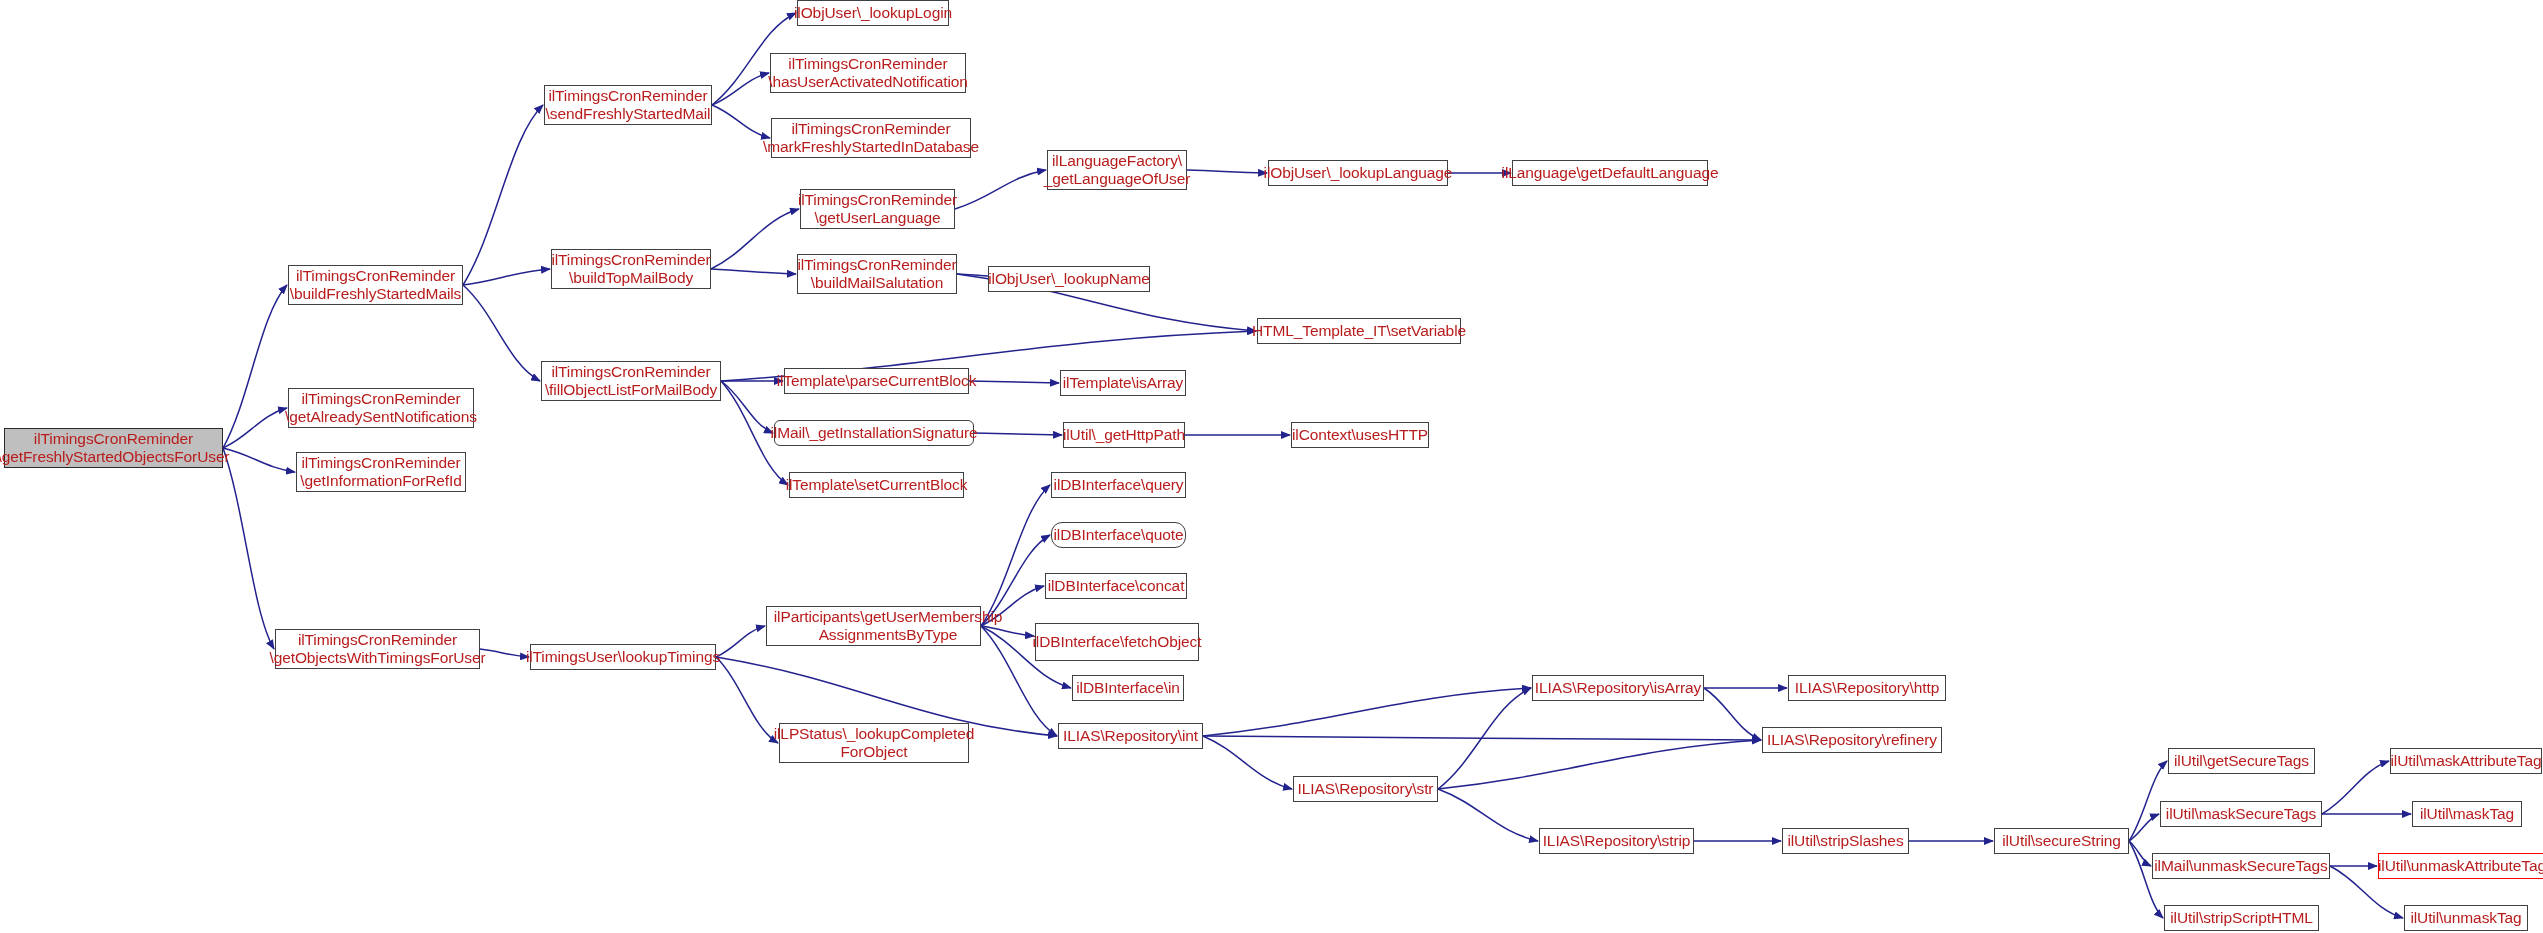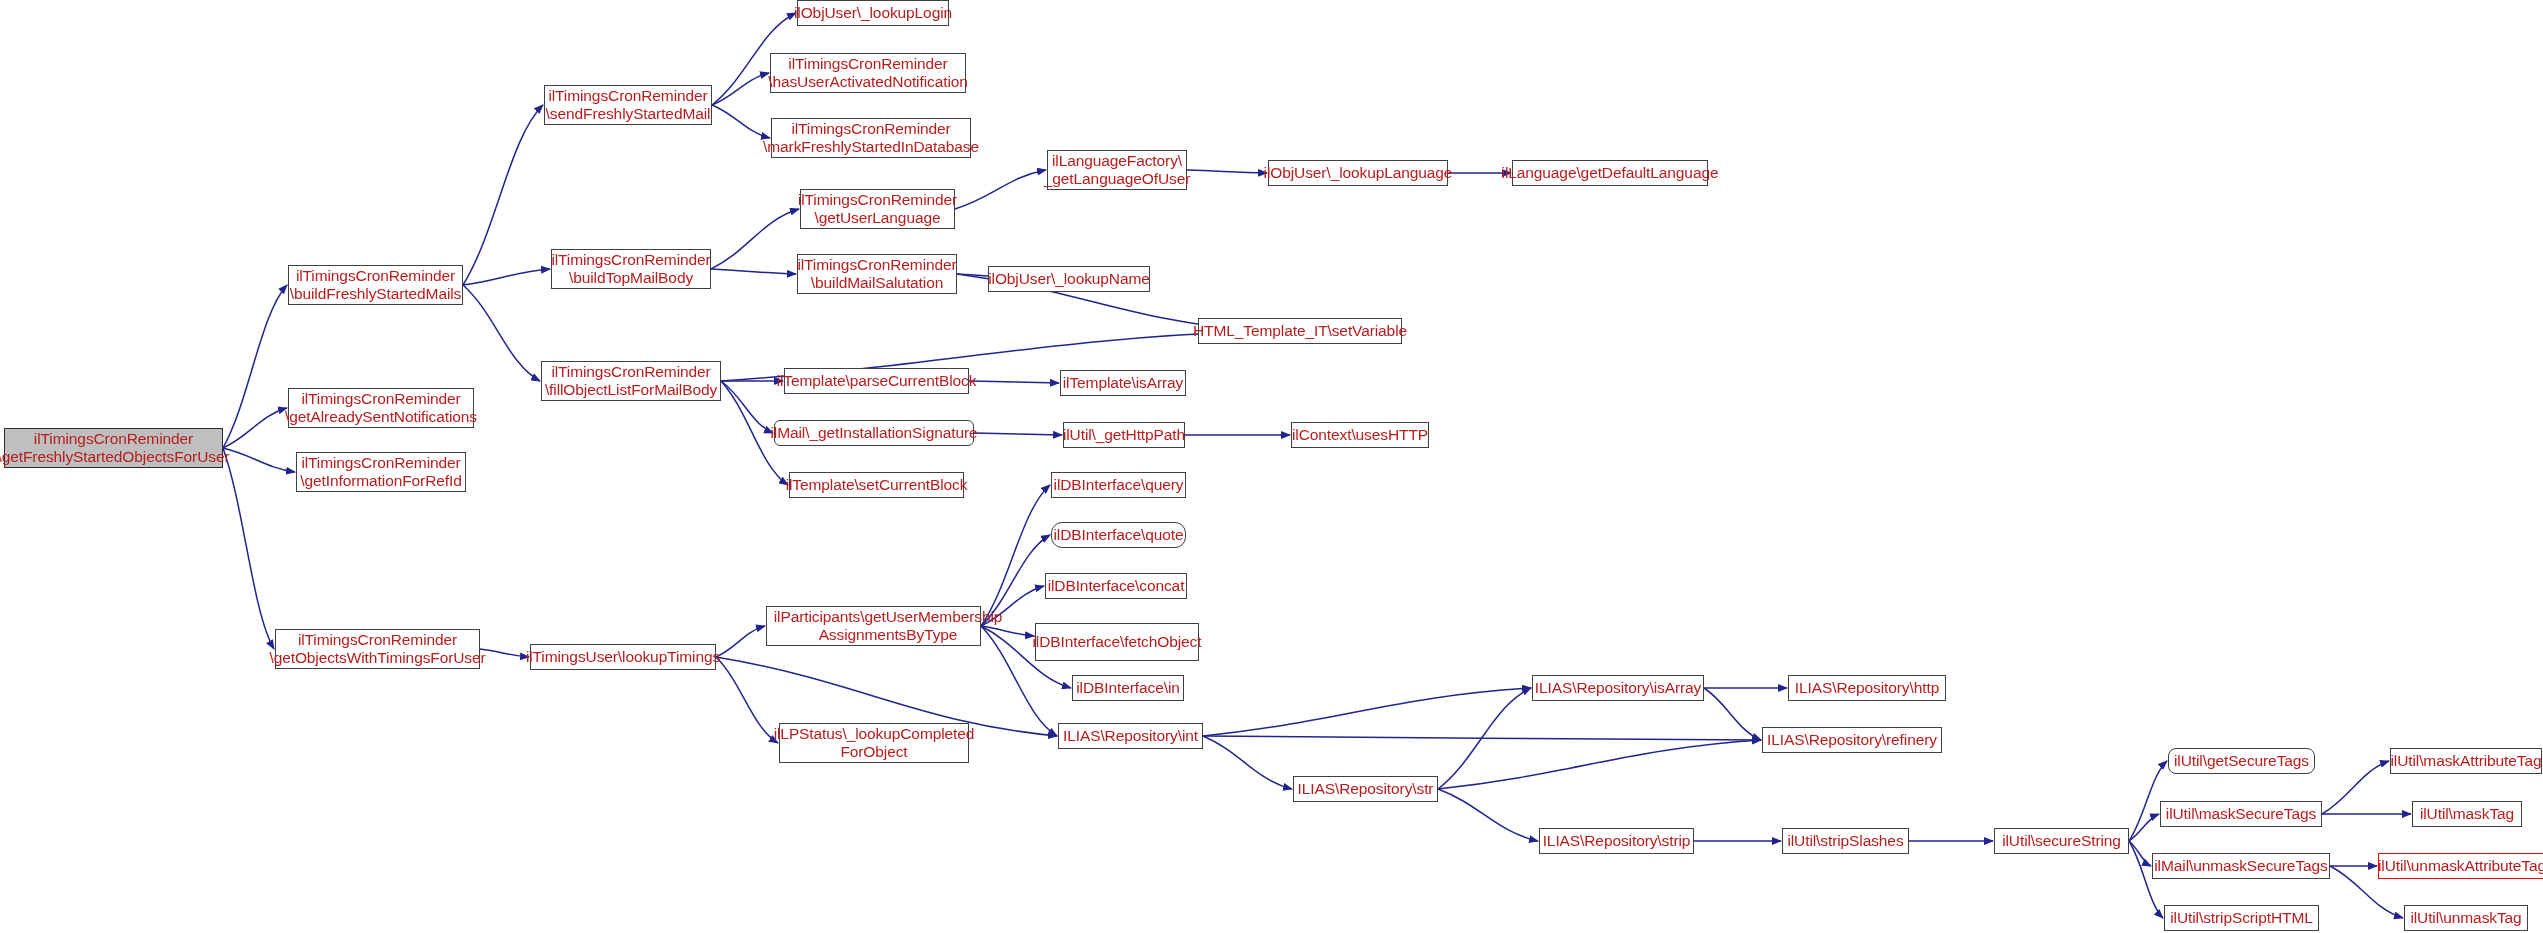--- a/index.html
+++ b/index.html
@@ -106,21 +106,21 @@
       <div class="node" style="left: 797px; top: 254px; width: 160px; height: 40px;">ilTimingsCronReminder
 \buildMailSalutation</div>
       <div class="node" style="left: 784px; top: 368px; width: 185px; height: 26px;">ilTemplate\parseCurrentBlock</div>
       <div class="node" style="left: 774px; top: 420px; width: 200px; height: 26px; border-radius: 6px;">ilMail\_getInstallationSignature</div>
       <div class="node" style="left: 789px; top: 472px; width: 175px; height: 26px;">ilTemplate\setCurrentBlock</div>
       <div class="node" style="left: 1047px; top: 150px; width: 140px; height: 40px;">ilLanguageFactory\
 _getLanguageOfUser</div>
       <div class="node" style="left: 1268px; top: 160px; width: 180px; height: 26px;">ilObjUser\_lookupLanguage</div>
       <div class="node" style="left: 1512px; top: 160px; width: 196px; height: 26px;">ilLanguage\getDefaultLanguage</div>
       <div class="node" style="left: 988px; top: 266px; width: 162px; height: 26px;">ilObjUser\_lookupName</div>
-      <div class="node" style="left: 1198px; top: 318px; width: 204px; height: 26px;">HTML_Template_IT\setVariable</div>
+      <div class="node" style="left: 1257px; top: 318px; width: 204px; height: 26px;">HTML_Template_IT\setVariable</div>
       <div class="node" style="left: 1060px; top: 370px; width: 126px; height: 26px;">ilTemplate\isArray</div>
       <div class="node" style="left: 1063px; top: 422px; width: 122px; height: 26px;">ilUtil\_getHttpPath</div>
       <div class="node" style="left: 1291px; top: 422px; width: 138px; height: 26px;">ilContext\usesHTTP</div>
       <div class="node" style="left: 766px; top: 606px; width: 215px; height: 40px; padding-left: 33px;">ilParticipants\getUserMembership
 AssignmentsByType</div>
       <div class="node" style="left: 530px; top: 644px; width: 186px; height: 26px;">ilTimingsUser\lookupTimings</div>
       <div class="node" style="left: 779px; top: 723px; width: 190px; height: 40px;">ilLPStatus\_lookupCompleted
 ForObject</div>
       <div class="node" style="left: 1051px; top: 472px; width: 135px; height: 26px;">ilDBInterface\query</div>
       <div class="node" style="left: 1051px; top: 522px; width: 135px; height: 26px; border-radius: 11px;">ilDBInterface\quote</div>
@@ -128,21 +128,21 @@
       <div class="node" style="left: 1035px; top: 623px; width: 164px; height: 38px;">ilDBInterface\fetchObject</div>
       <div class="node" style="left: 1072px; top: 675px; width: 112px; height: 26px;">ilDBInterface\in</div>
       <div class="node" style="left: 1058px; top: 723px; width: 145px; height: 26px;">ILIAS\Repository\int</div>
       <div class="node" style="left: 1293px; top: 776px; width: 145px; height: 26px;">ILIAS\Repository\str</div>
       <div class="node" style="left: 1539px; top: 828px; width: 155px; height: 26px;">ILIAS\Repository\strip</div>
       <div class="node" style="left: 1532px; top: 675px; width: 172px; height: 26px;">ILIAS\Repository\isArray</div>
       <div class="node" style="left: 1788px; top: 675px; width: 158px; height: 26px;">ILIAS\Repository\http</div>
       <div class="node" style="left: 1762px; top: 727px; width: 180px; height: 26px;">ILIAS\Repository\refinery</div>
       <div class="node" style="left: 1782px; top: 828px; width: 127px; height: 26px;">ilUtil\stripSlashes</div>
       <div class="node" style="left: 1994px; top: 828px; width: 135px; height: 26px;">ilUtil\secureString</div>
-      <div class="node" style="left: 2168px; top: 748px; width: 147px; height: 26px; border-radius: 8px;">ilUtil\getSecureTags</div>
+      <div class="node" style="left: 2168px; top: 748px; width: 147px; height: 26px;">ilUtil\getSecureTags</div>
       <div class="node" style="left: 2160px; top: 801px; width: 162px; height: 26px;">ilUtil\maskSecureTags</div>
       <div class="node" style="left: 2152px; top: 853px; width: 178px; height: 26px;">ilMail\unmaskSecureTags</div>
       <div class="node" style="left: 2164px; top: 905px; width: 155px; height: 26px;">ilUtil\stripScriptHTML</div>
       <div class="node" style="left: 2390px; top: 748px; width: 152px; height: 26px;">ilUtil\maskAttributeTag</div>
       <div class="node" style="left: 2412px; top: 801px; width: 110px; height: 26px;">ilUtil\maskTag</div>
       <div class="node hot" style="left: 2378px; top: 853px; width: 168px; height: 26px;">ilUtil\unmaskAttributeTag</div>
       <div class="node" style="left: 2404px; top: 905px; width: 124px; height: 26px;">ilUtil\unmaskTag</div>
     </div>
 </div>
 

